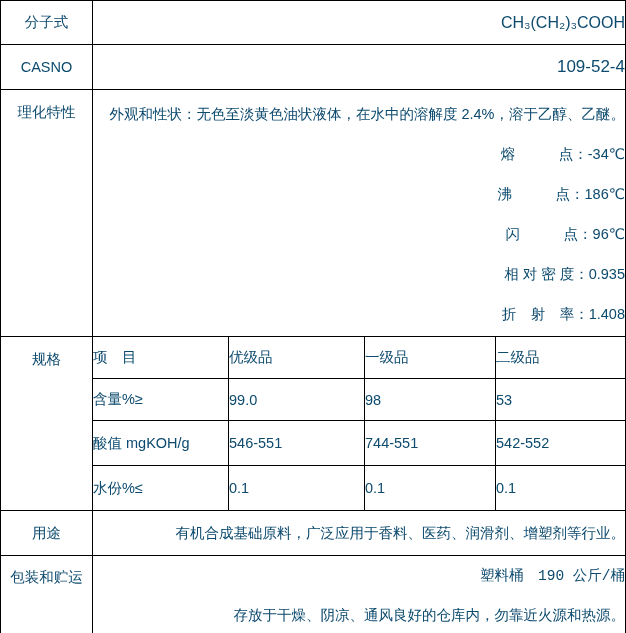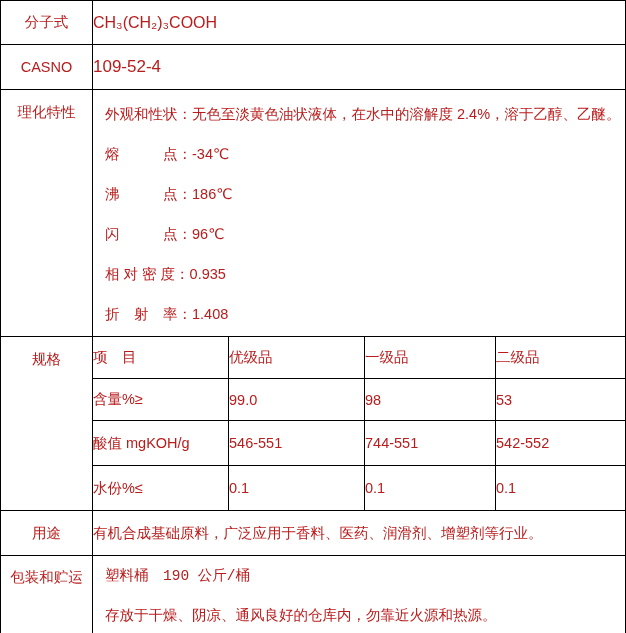--- a/index.html
+++ b/index.html
@@ -18,37 +18,37 @@
   table.doc {
     border-collapse: collapse;
     table-layout: fixed;
     width: 625px;
     margin: 0;
   }
   table.doc td {
     border: 1px solid #000000;
     font-size: 14.5px;
     padding: 0;
-    color: #b91c1c;
+    color: #0c4a6e;
     background: #ffffff;
   }
   
   td.lbl {
     text-align: center;
     vertical-align: middle;
     padding: 0 2px;
   }
   td.lbl.top {
     vertical-align: top;
     padding-top: 13px;
     line-height: 18px;
   }
   
   td.val {
-    text-align: left;
+    text-align: right;
     vertical-align: middle;
     padding: 0 8px 0 7px;
     overflow: hidden;
   }
   td.val.top {
     vertical-align: top;
     padding-top: 4px;
     padding-left: 12px;
   }
   .pline {

